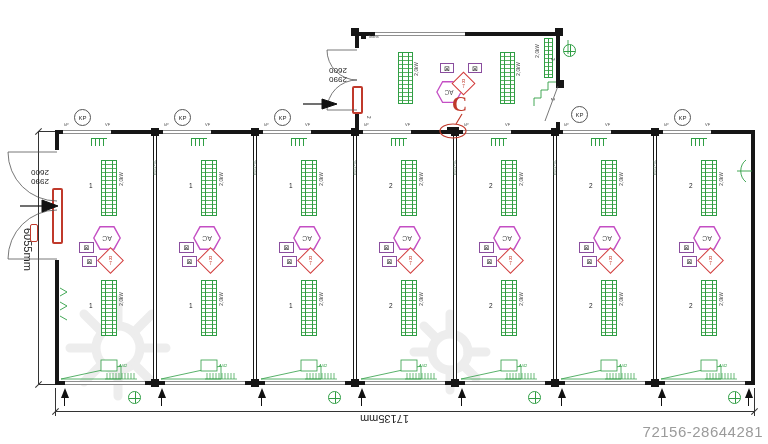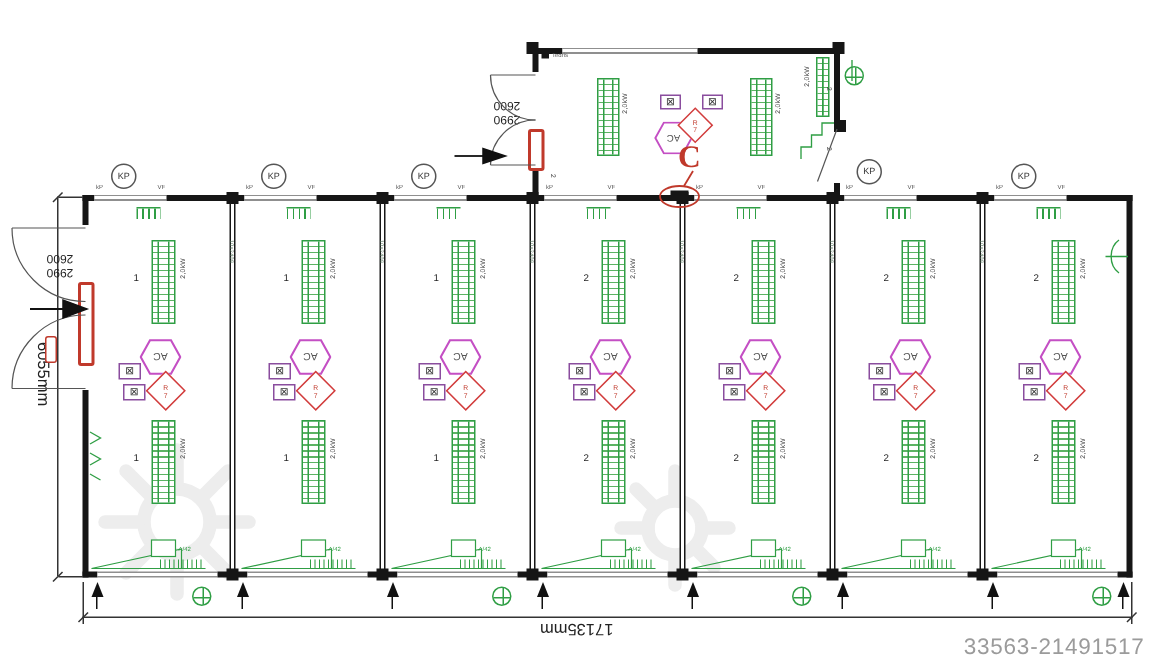--- a/index.html
+++ b/index.html
@@ -513,14 +513,14 @@
     <rect x="447" y="127" width="12" height="7" fill="#161616"></rect>
 
     <g stroke="#2f9e44" stroke-width="0.9" fill="none">
       <path d="M60,288 l7,4 l-7,4 M60,302 l7,4 l-7,4 M60,316 l7,4"></path>
       <path d="M746,160 C739,165 739,177 746,182 M737,171 h15"></path>
       <path d="M556,82 h-8 v8 h-7 v8 h-7 v8"></path>
       <path d="M568,40 v14"></path>
     </g>
   </svg>
 
-  <span class="id-text">33563-21491517</span>
+  <span class="id-text">72156-28644281</span>
 </div>
 
 </body></html>

